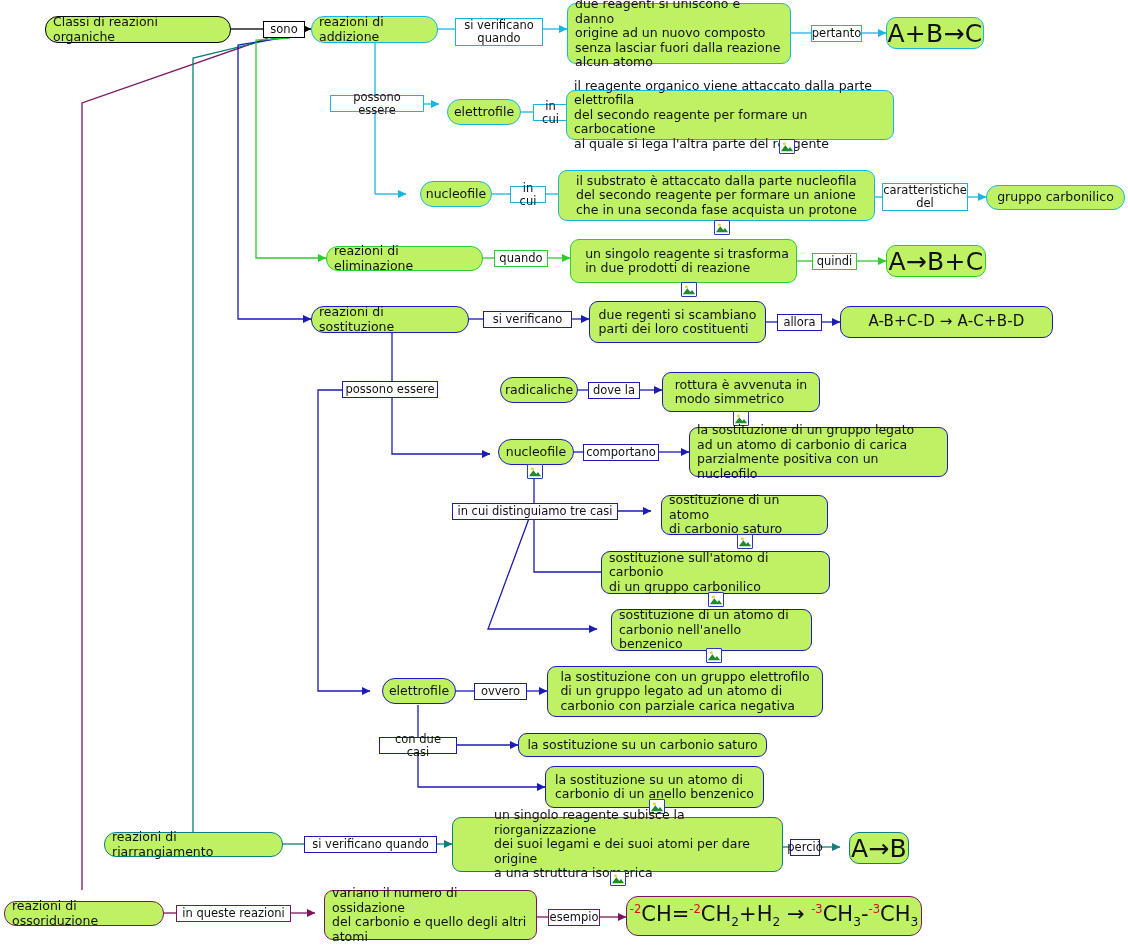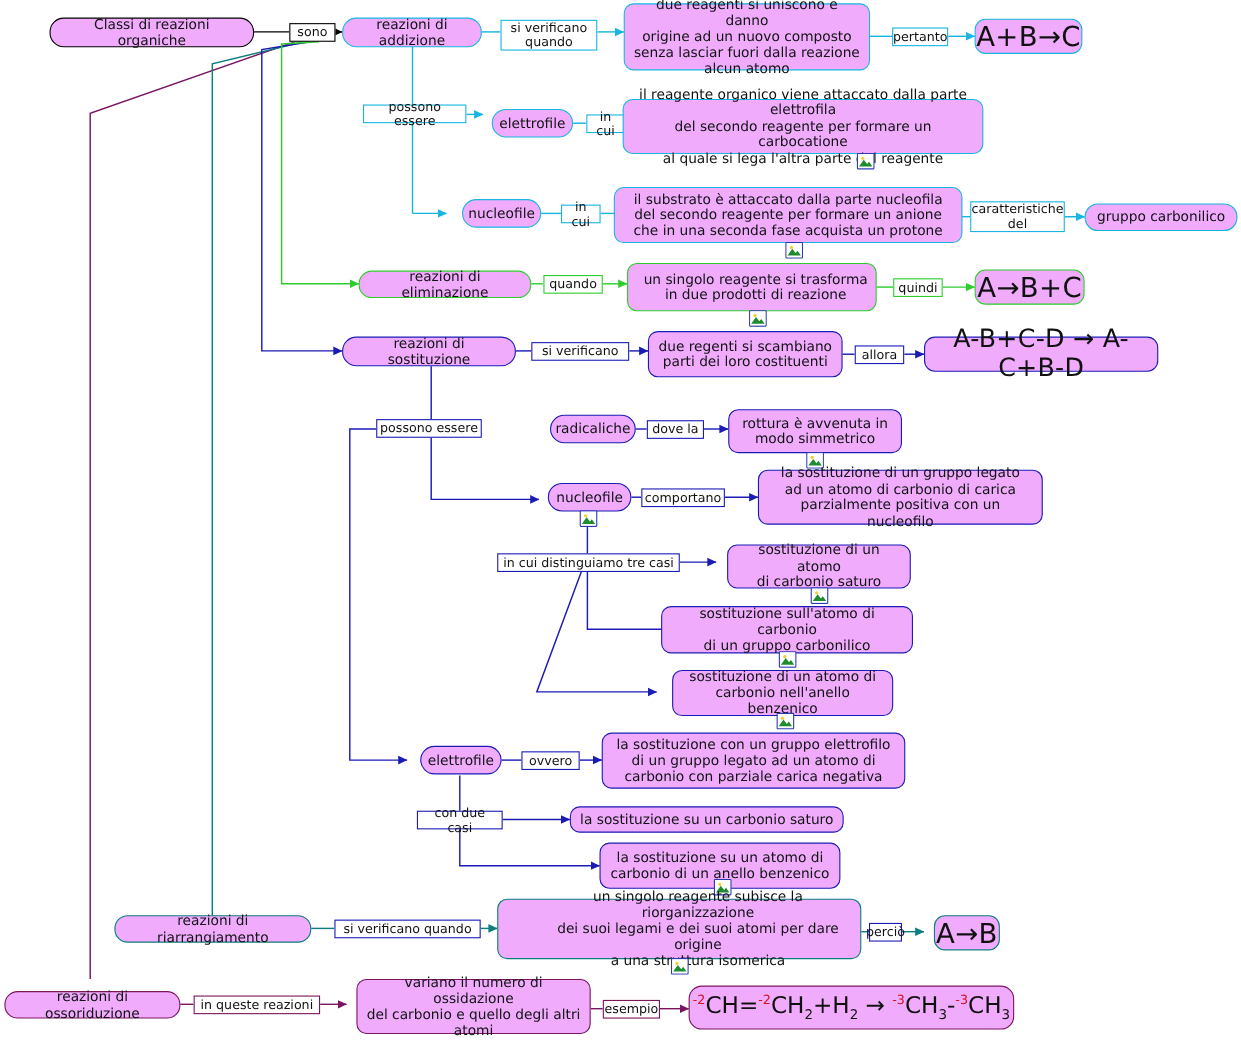--- a/index.html
+++ b/index.html
@@ -8,43 +8,43 @@
     font-family:"DejaVu Sans","Liberation Sans",sans-serif;
     width:1128px;height:946px;position:relative;overflow:hidden;
     -webkit-font-smoothing:antialiased;
   }
   #canvas{position:absolute;left:0;top:0;width:1128px;height:946px;}
   svg#links{position:absolute;left:0;top:0;width:1128px;height:946px;pointer-events:none;}
 
   
   .node{
     position:absolute;box-sizing:border-box;
-    border:1.4px solid #000;border-radius:9px;background:#f0abfc;
-    display:flex;align-items:center;justify-content:center;text-align:center;
+    border:1.4px solid #000;border-radius:9px;background:#bef264;
+    display:flex;align-items:center;justify-content:center;text-align:left;
     font-size:12.5px;color:#111;line-height:1.16;padding:2px 7px;
     white-space:pre-line;
   }
   
   .link-label{
     position:absolute;box-sizing:border-box;
     border:1.1px solid #000;background:#fff;
     display:flex;align-items:center;justify-content:center;text-align:center;
     font-size:11.5px;color:#111;line-height:1.12;padding:0 2px;
     white-space:pre-line;
   }
   
   .c-black{border-color:#000;color:#111;}
   .c-cyan{border-color:#17b6e0;color:#111;}
   .c-green{border-color:#2ecc2e;color:#111;}
   .c-navy{border-color:#1b1bb5;color:#111;}
   .c-teal{border-color:#0e7e7e;color:#111;}
   .c-purple{border-color:#7b1560;color:#111;}
 
   .formula{font-size:25px;letter-spacing:.3px;}
-  .formula-lg{font-size:23px;letter-spacing:.2px;}
+  .formula-lg{font-size:15px;letter-spacing:.2px;}
 
   
   .img-badge{
     position:absolute;width:16px;height:15px;box-sizing:border-box;
     border:1.4px solid #2b39b5;background:#f2f2f2;border-radius:1px;
     display:block;
   }
   .img-badge svg{display:block;width:100%;height:100%;}
 
   

